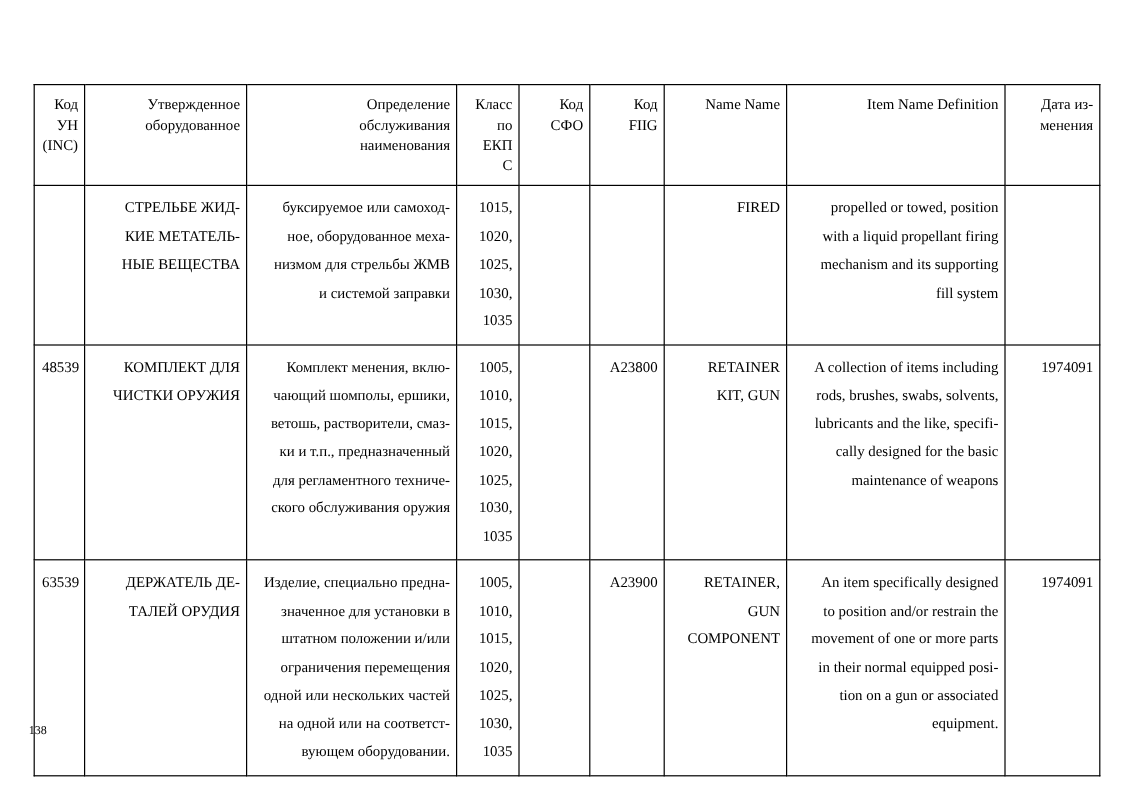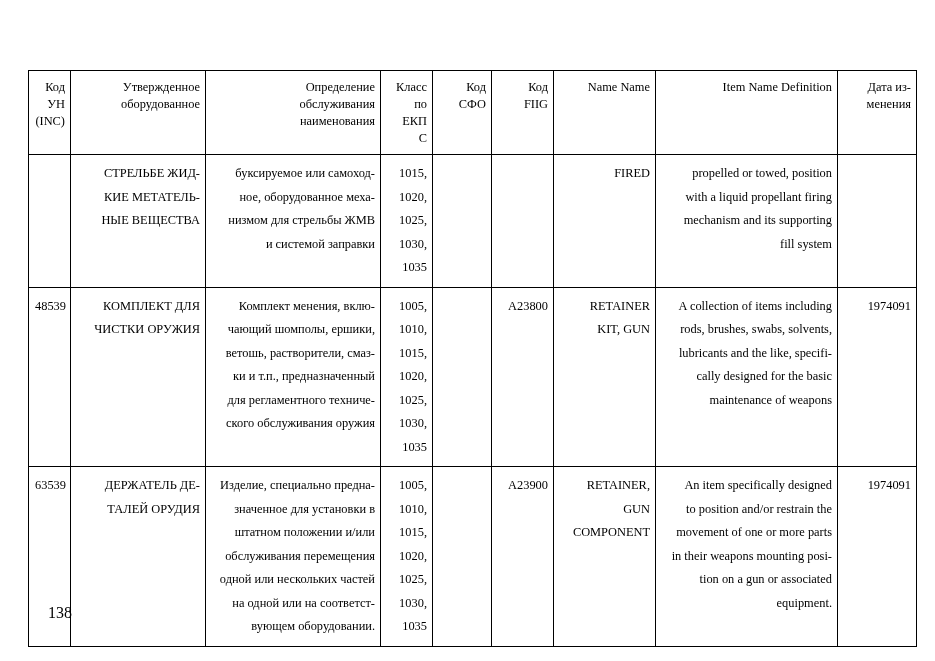--- a/index.html
+++ b/index.html
@@ -55,24 +55,24 @@
     line-height: 17px;
     padding-top: 8px;
     height: 64px;
   }
   .cell-line {
     display: block;
     white-space: nowrap;
   }
   .page-number {
     position: absolute;
-    left: 48px;
+    left: 24px;
     top: 604px;
     font-family: "Liberation Serif", serif;
-    font-size: 16px;
+    font-size: 10px;
   }
   
   col.c0 { width: 42px; }
   col.c1 { width: 135px; }
   col.c2 { width: 175px; }
   col.c3 { width: 52px; }
   col.c4 { width: 59px; }
   col.c5 { width: 62px; }
   col.c6 { width: 102px; }
   col.c7 { width: 182px; }
@@ -221,21 +221,21 @@
             <span class="cell-line">63539</span>
           </td>
           <td>
             <span class="cell-line">ДЕРЖАТЕЛЬ ДЕ-</span>
             <span class="cell-line">ТАЛЕЙ ОРУДИЯ</span>
           </td>
           <td>
             <span class="cell-line">Изделие, специально предна-</span>
             <span class="cell-line">значенное для установки в</span>
             <span class="cell-line">штатном положении и/или</span>
-            <span class="cell-line">обслуживания перемещения</span>
+            <span class="cell-line">ограничения перемещения</span>
             <span class="cell-line">одной или нескольких частей</span>
             <span class="cell-line">на одной или на соответст-</span>
             <span class="cell-line">вующем оборудовании.</span>
           </td>
           <td>
             <span class="cell-line">1005,</span>
             <span class="cell-line">1010,</span>
             <span class="cell-line">1015,</span>
             <span class="cell-line">1020,</span>
             <span class="cell-line">1025,</span>
@@ -248,21 +248,21 @@
           </td>
           <td>
             <span class="cell-line">RETAINER,</span>
             <span class="cell-line">GUN</span>
             <span class="cell-line">COMPONENT</span>
           </td>
           <td>
             <span class="cell-line">An item specifically designed</span>
             <span class="cell-line">to position and/or restrain the</span>
             <span class="cell-line">movement of one or more parts</span>
-            <span class="cell-line">in their weapons mounting posi-</span>
+            <span class="cell-line">in their normal equipped posi-</span>
             <span class="cell-line">tion on a gun or associated</span>
             <span class="cell-line">equipment.</span>
           </td>
           <td>
             <span class="cell-line">1974091</span>
           </td>
         </tr>
       </tbody>
   </table>
 

